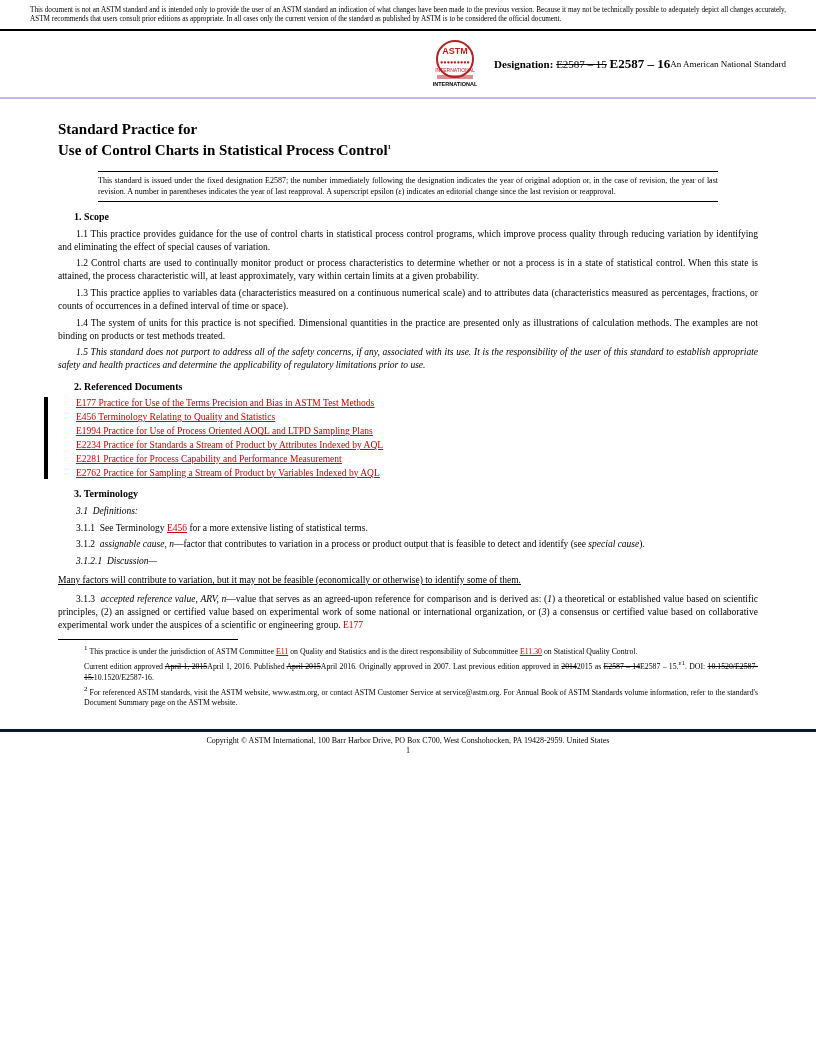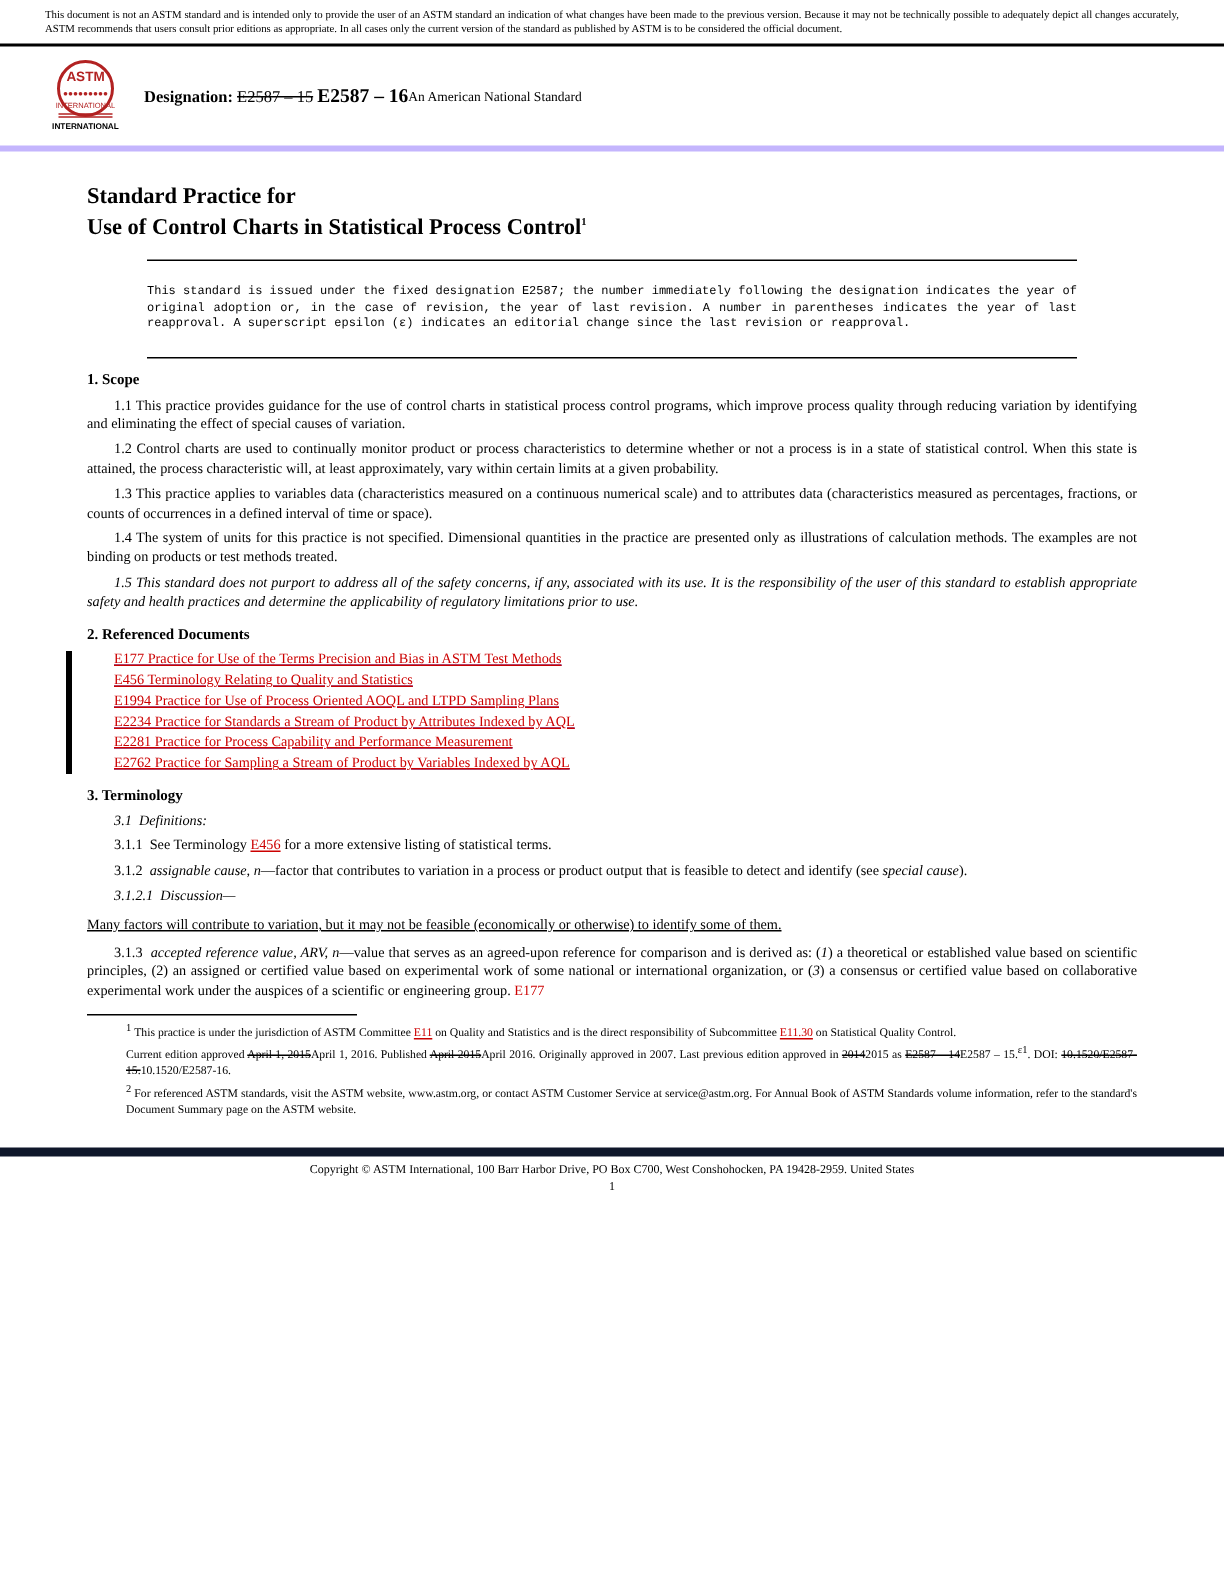--- a/index.html
+++ b/index.html
@@ -24,24 +24,24 @@
       border: none;
       font-size: 7.2px;
       line-height: 1.3;
       padding: 6px 30px 4px 30px;
       color: #000;
       text-align: justify;
     }
     .header-bar {
       display: flex;
       align-items: center;
-      justify-content: flex-start;
+      justify-content: flex-end;
       padding: 6px 30px 6px 30px;
       border-top: 2px solid #000;
-      border-bottom: 4px solid #c4b5fd;
+      border-bottom: 2px solid #c4b5fd;
       margin-bottom: 0;
     }
     .header-left {
       display: flex;
       align-items: center;
       gap: 12px;
     }
     .astm-logo {
       width: 54px;
       height: 54px;
@@ -72,27 +72,26 @@
       font-weight: bold;
       line-height: 1.4;
     }
     .doc-subtitle-note {
       font-size: 8px;
       line-height: 1.35;
       text-align: justify;
       margin: 6px 40px 8px 40px;
       border-top: 1px solid #000;
       border-bottom: 1px solid #000;
-      padding: 16px 0;
-      font-family: Liberation Mono, monospace;
+      padding: 4px 0;
     }
     .section-heading {
       font-weight: bold;
       font-size: 10px;
-      margin: 8px 0 4px 0;
+      margin: 8px 0 4px 16px;
     }
     .para {
       text-align: justify;
       margin-bottom: 4px;
       font-size: 9.5px;
       text-indent: 18px;
     }
     .para-no-indent {
       text-align: justify;
       margin-bottom: 4px;
@@ -137,21 +136,21 @@
       text-align: justify;
       margin-left: 26px;
     }
     .footnote-text .strikethrough {
       text-decoration: line-through;
     }
     .page-footer {
       text-align: center;
       font-size: 8px;
       padding: 4px 30px;
-      border-top: 6px solid #0f172a;
+      border-top: 3px solid #0f172a;
       margin-top: 10px;
     }
     .many-factors {
       margin: 6px 0;
       font-size: 9.5px;
       text-align: justify;
       text-indent: 0;
       text-decoration: underline;
     }
     sup { font-size: 7px; }

